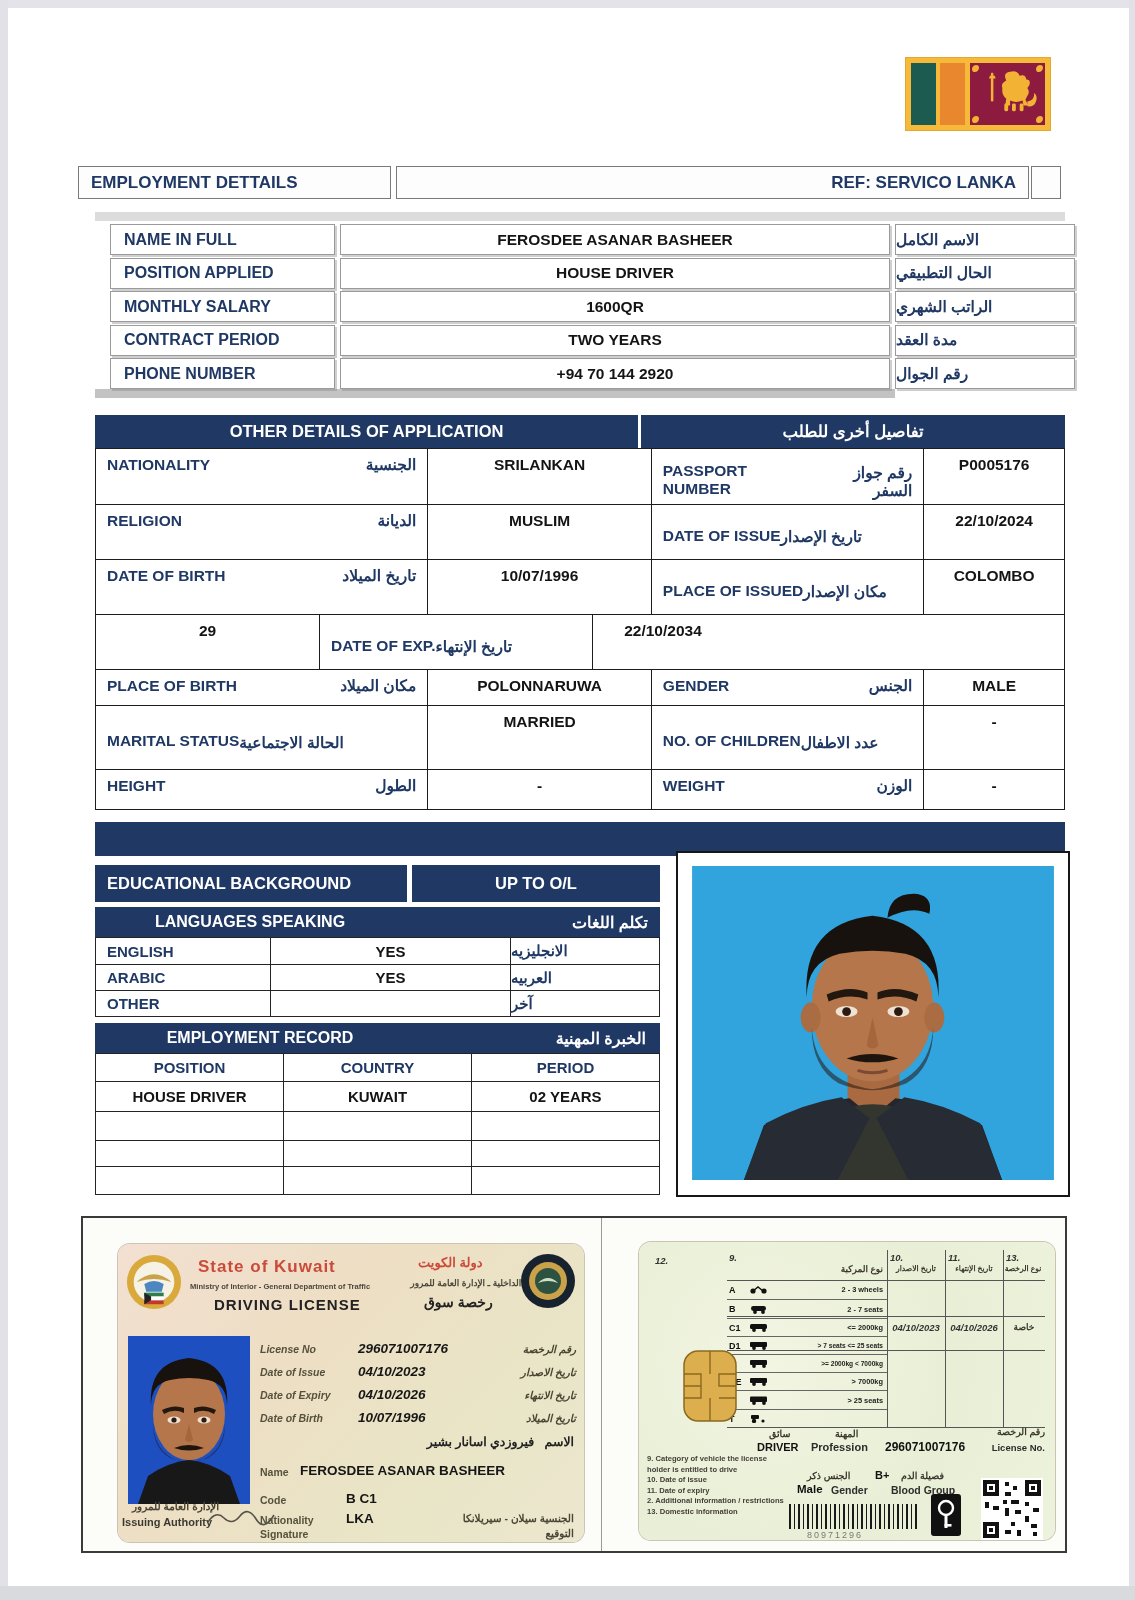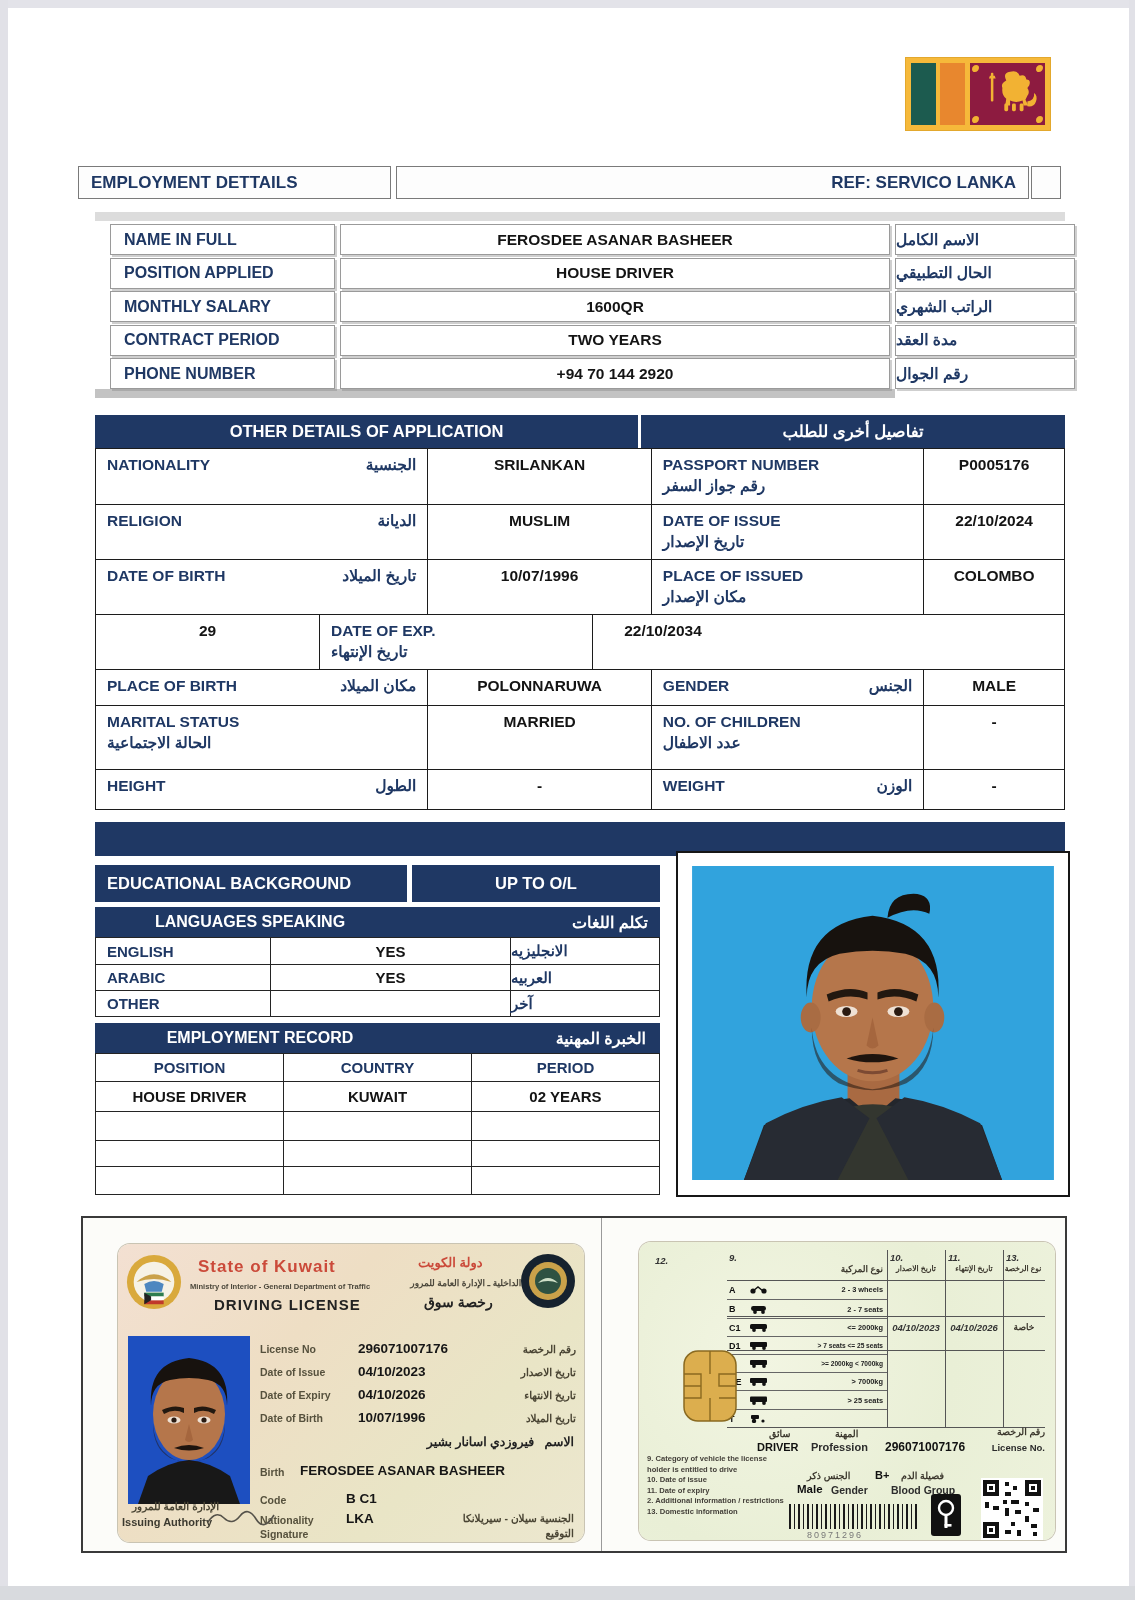--- a/index.html
+++ b/index.html
@@ -50,21 +50,21 @@
   .odhdr .h1{width:588px;display:flex;align-items:center;justify-content:center;font-size:16.5px;}
   .odhdr .h2{width:459px;margin-left:3px;display:flex;align-items:center;justify-content:center;font-size:16.5px;direction:rtl;}
   .odgrid{left:95px;top:448px;width:970px;box-sizing:border-box;border:1.6px solid #1c1c1c;background:#fff;}
   .odrow{display:flex;box-sizing:border-box;border-top:1.4px solid #1c1c1c;}
   .odrow:first-child{border-top:none;}
   .odc{box-sizing:border-box;border-right:1.4px solid #1c1c1c;padding:7px 11px 0 11px;
        display:flex;justify-content:space-between;align-items:flex-start;font-size:15.5px;}
   .odc:last-child{border-right:none;}
   .odc .en{color:#1f3864;font-weight:bold;}
   .odc .arr{color:#1f3864;font-weight:bold;direction:rtl;}
-  .odc.stack{flex-direction:column;justify-content:flex-start;align-items:flex-start;}
+  .odc.stack{flex-direction:row;justify-content:flex-start;align-items:center;}
   .odc.stack .arr{text-align:right;margin-top:3px;}
   .odc.val{justify-content:center;font-weight:bold;color:#141414;}
   .w1{width:333px;}.w2{width:224px;}.w3{width:273px;}.w4{width:140px;}
   .odbar{left:95px;top:822px;width:970px;height:34px;background:#1f3864;}
 
   
   .edu{left:95px;top:865px;width:565px;height:37px;display:flex;}
   .edu .e1{width:312px;display:flex;align-items:center;padding-left:12px;box-sizing:border-box;font-size:16.5px;}
   .edu .e2{width:248px;margin-left:5px;display:flex;align-items:center;justify-content:center;font-size:16.5px;}
 
@@ -405,21 +405,21 @@
           <ellipse cx="46" cy="84" rx="6.5" ry="3.6" fill="#efe1d4"></ellipse>
           <ellipse cx="76" cy="84" rx="6.5" ry="3.6" fill="#efe1d4"></ellipse>
           <circle cx="46" cy="84" r="2.6" fill="#2a1a11"></circle>
           <circle cx="76" cy="84" r="2.6" fill="#2a1a11"></circle>
           <path d="M61 88 L57 104 Q61 108 65 104 Z" fill="#a5663e"></path>
           <path d="M46 112 Q61 106 76 112 Q61 117 46 112 Z" fill="#1e140e"></path>
           <path d="M25 88 Q27 122 61 128 Q95 122 97 88 Q97 112 80 122 Q61 130 42 122 Q25 112 25 88 Z" fill="rgba(38,24,16,0.5)"></path>
         </svg>
       </div>
 
-      <div class="abs" style="left:142px;top:93px;width:316px;">
+      <div class="abs" style="left:142px;top:93px;width:316px;font-style:italic;">
         <div style="display:flex;height:23px;align-items:center;">
           <span class="cf-label" style="width:98px;">License No</span>
           <span class="cf-val" style="width:128px;">296071007176</span>
           <span class="cf-ar" style="flex:1;text-align:right;">رقم الرخصة</span>
         </div>
         <div style="display:flex;height:23px;align-items:center;">
           <span class="cf-label" style="width:98px;">Date of Issue</span>
           <span class="cf-val" style="width:128px;">04/10/2023</span>
           <span class="cf-ar" style="flex:1;text-align:right;">تاريخ الاصدار</span>
         </div>
@@ -431,21 +431,21 @@
         <div style="display:flex;height:23px;align-items:center;">
           <span class="cf-label" style="width:98px;">Date of Birth</span>
           <span class="cf-val" style="width:128px;">10/07/1996</span>
           <span class="cf-ar" style="flex:1;text-align:right;">تاريخ الميلاد</span>
         </div>
       </div>
       <div class="abs" style="left:150px;top:190px;width:306px;text-align:right;direction:rtl;font-size:12.5px;font-weight:bold;color:#222;">
         <span>الاسم</span>&nbsp;&nbsp;
         <span>فيروزدي اسانار بشير</span>
       </div>
-      <span class="abs cf-label" style="left:142px;top:222px;">Birth</span>
+      <span class="abs cf-label" style="left:142px;top:222px;">Name</span>
       <span class="abs cf-val" style="left:182px;top:219px;">FEROSDEE ASANAR BASHEER</span>
       <span class="abs cf-label" style="left:142px;top:250px;">Code</span>
       <span class="abs cf-val" style="left:228px;top:247px;">B C1</span>
       <span class="abs cf-label" style="left:142px;top:270px;">Nationality</span>
       <span class="abs cf-val" style="left:228px;top:267px;">LKA</span>
       <span class="abs cf-ar" style="left:280px;top:268px;width:176px;text-align:right;">الجنسية سيلان - سيريلانكا</span>
       <span class="abs cf-label" style="left:142px;top:284px;">Signature</span>
       <span class="abs cf-ar" style="left:380px;top:283px;width:76px;text-align:right;">التوقيع</span>
       <span class="abs cf-ar" style="left:14px;top:256px;width:130px;text-align:left;">الإدارة العامة للمرور</span>
       <span class="abs" style="left:4px;top:272px;font-size:11px;font-weight:bold;color:#3c3a30;">Issuing Authority</span>

